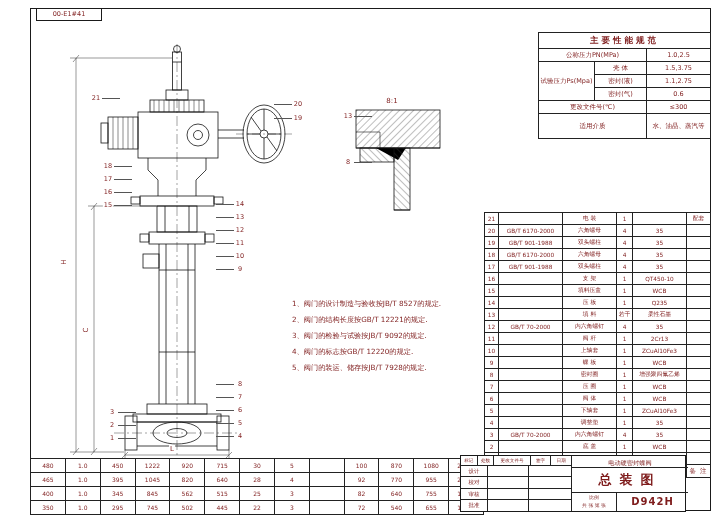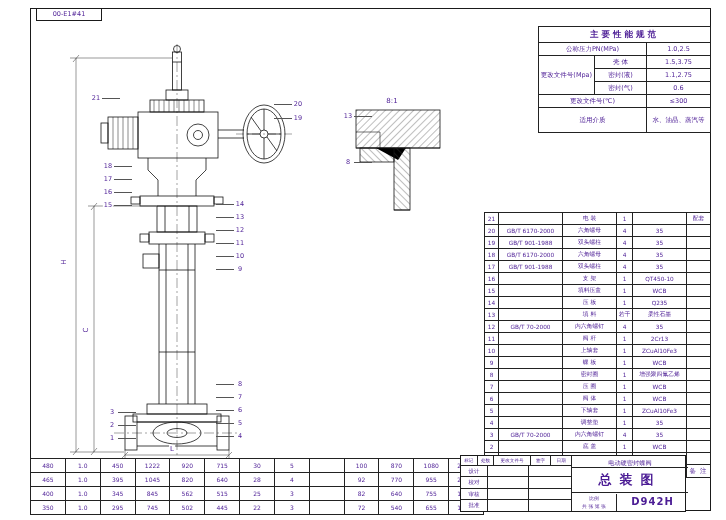--- a/index.html
+++ b/index.html
@@ -1,42 +1,42 @@
 <!DOCTYPE html>
 <html><head>
 <meta charset="utf-8">
 <style>
   html,body{margin:0;padding:0;background:#d9d9d9;}
-  .sheet{position:relative;width:726px;height:520px;background:#ffffff;font-family:"DejaVu Sans","Liberation Sans",sans-serif;color:#4c1d95;overflow:hidden;}
+  .sheet{position:relative;width:726px;height:520px;background:#ffffff;font-family:"DejaVu Sans","Liberation Sans",sans-serif;color:#7f1d1d;overflow:hidden;}
   .frame{position:absolute;left:30px;top:8px;width:681px;height:503px;border:1.4px solid #1a1a1a;box-sizing:border-box;}
   .docno{position:absolute;left:36px;top:8px;width:66px;height:13px;border:1px solid #1a1a1a;box-sizing:border-box;font-size:6.5px;line-height:11px;text-align:center;background:#fff;}
   table{border-collapse:collapse;background:#fff;}
   td{border:0.6px solid #222;padding:0 1px;text-align:center;vertical-align:middle;overflow:hidden;white-space:nowrap;}
-  .perf{position:absolute;left:538px;top:26px;width:172px;font-size:6.5px;table-layout:fixed;}
+  .perf{position:absolute;left:538px;top:32px;width:172px;font-size:6.5px;table-layout:fixed;}
   .perf .t{font-size:8.5px;letter-spacing:3px;height:15px;font-weight:bold;}
   .perf td{height:12px;}
   .perf .medrow td{height:24px;}
   .bom{position:absolute;left:484px;top:212px;width:226px;font-size:5.8px;table-layout:fixed;}
   .bom td{height:11px;}
   .bom .hdr td{height:12px;font-size:6.5px;letter-spacing:1px;}
   .dimtab{position:absolute;left:30px;top:458px;width:454px;font-size:6px;table-layout:fixed;}
   .dimtab td{height:13px;}
   .tech{position:absolute;left:292px;top:296px;width:194px;}
   .tech .tt{font-size:10.5px;font-weight:bold;text-align:center;letter-spacing:6px;margin-bottom:5px;}
   .tech .ln{font-size:7.2px;line-height:16px;white-space:nowrap;}
   .tblock{position:absolute;left:460px;top:455px;width:226px;height:57px;border:1.2px solid #1a1a1a;box-sizing:border-box;display:flex;background:#fff;}
   .tb-left{width:110px;border-right:0.8px solid #222;display:flex;flex-direction:column;}
   .revrow{display:flex;height:10px;}
   .revrow span{display:block;border-right:0.6px solid #222;border-bottom:0.6px solid #222;font-size:4.6px;line-height:10px;text-align:center;overflow:hidden;}
   .rolerow{display:flex;height:11.4px;}
   .rolerow span{display:block;border-right:0.6px solid #222;border-bottom:0.6px solid #222;font-size:5.5px;line-height:11px;text-align:center;overflow:hidden;}
   .tb-right{width:116px;display:flex;flex-direction:column;}
   .prod{height:13px;border-bottom:0.6px solid #222;font-size:6.2px;line-height:13px;text-align:center;overflow:hidden;}
   .doctype{height:24px;border-bottom:0.6px solid #222;font-size:13px;font-weight:bold;letter-spacing:8px;text-align:center;line-height:24px;}
-  .brow{display:flex;height:18px;align-items:center;}
+  .brow{display:flex;height:18px;}
   .scalecell{width:45px;border-right:0.6px solid #222;font-size:4.8px;text-align:center;line-height:8px;padding-top:1px;box-sizing:border-box;}
   .modelcell{width:71px;font-size:10px;font-weight:bold;text-align:center;line-height:18px;letter-spacing:1px;}
   .annot{position:absolute;left:0;top:0;width:726px;height:520px;pointer-events:none;}
   .callout{position:absolute;font-size:6.5px;transform:translate(-50%,-50%);background:#fff;padding:0 1px;}
   .leader{position:absolute;width:18px;height:1px;background:#555;}
   .dimlabel{position:absolute;font-size:7px;transform:translate(-50%,-50%);background:#fff;padding:0 1px;}
   svg{position:absolute;left:0;top:0;}
 </style>
 </head>
 <body>
@@ -212,21 +212,21 @@
       </colgroup>
     <tbody>
         <tr>
           <td colspan="3" class="t">主要性能规范</td>
         </tr>
     <tr>
       <td colspan="2">公称压力PN(MPa)</td>
       <td>1.0,2.5</td>
     </tr>
     <tr>
-      <td rowspan="3" style="white-space:normal;">更改文件号(Mpa)</td>
+      <td rowspan="3" style="white-space:normal;">试验压力Ps(Mpa)</td>
       <td>壳 体</td>
       <td>1.5,3.75</td>
     </tr>
     <tr>
       <td>密封(液)</td>
       <td>1.1,2.75</td>
     </tr>
     <tr>
       <td>密封(气)</td>
       <td>0.6</td>
@@ -236,20 +236,27 @@
       <td>≤300</td>
     </tr>
     <tr class="medrow">
       <td colspan="2">适用介质</td>
       <td style="white-space:normal;">水、油品、蒸汽等</td>
     </tr>
   </tbody>
     </table>
 
   <div class="tech">
+    <div>
+        <div class="ln">1、阀门的设计制造与验收按JB/T 8527的规定.</div>
+        <div class="ln">2、阀门的结构长度按GB/T 12221的规定.</div>
+        <div class="ln">3、阀门的检验与试验按JB/T 9092的规定.</div>
+        <div class="ln">4、阀门的标志按GB/T 12220的规定.</div>
+        <div class="ln">5、阀门的装运、储存按JB/T 7928的规定.</div>
+      </div>
   </div>
 
   <table class="bom">
     <colgroup>
       <col style="width:14px">
         <col style="width:64px">
         <col style="width:54px">
       <col style="width:16px">
         <col style="width:54px">
         <col style="width:24px">

